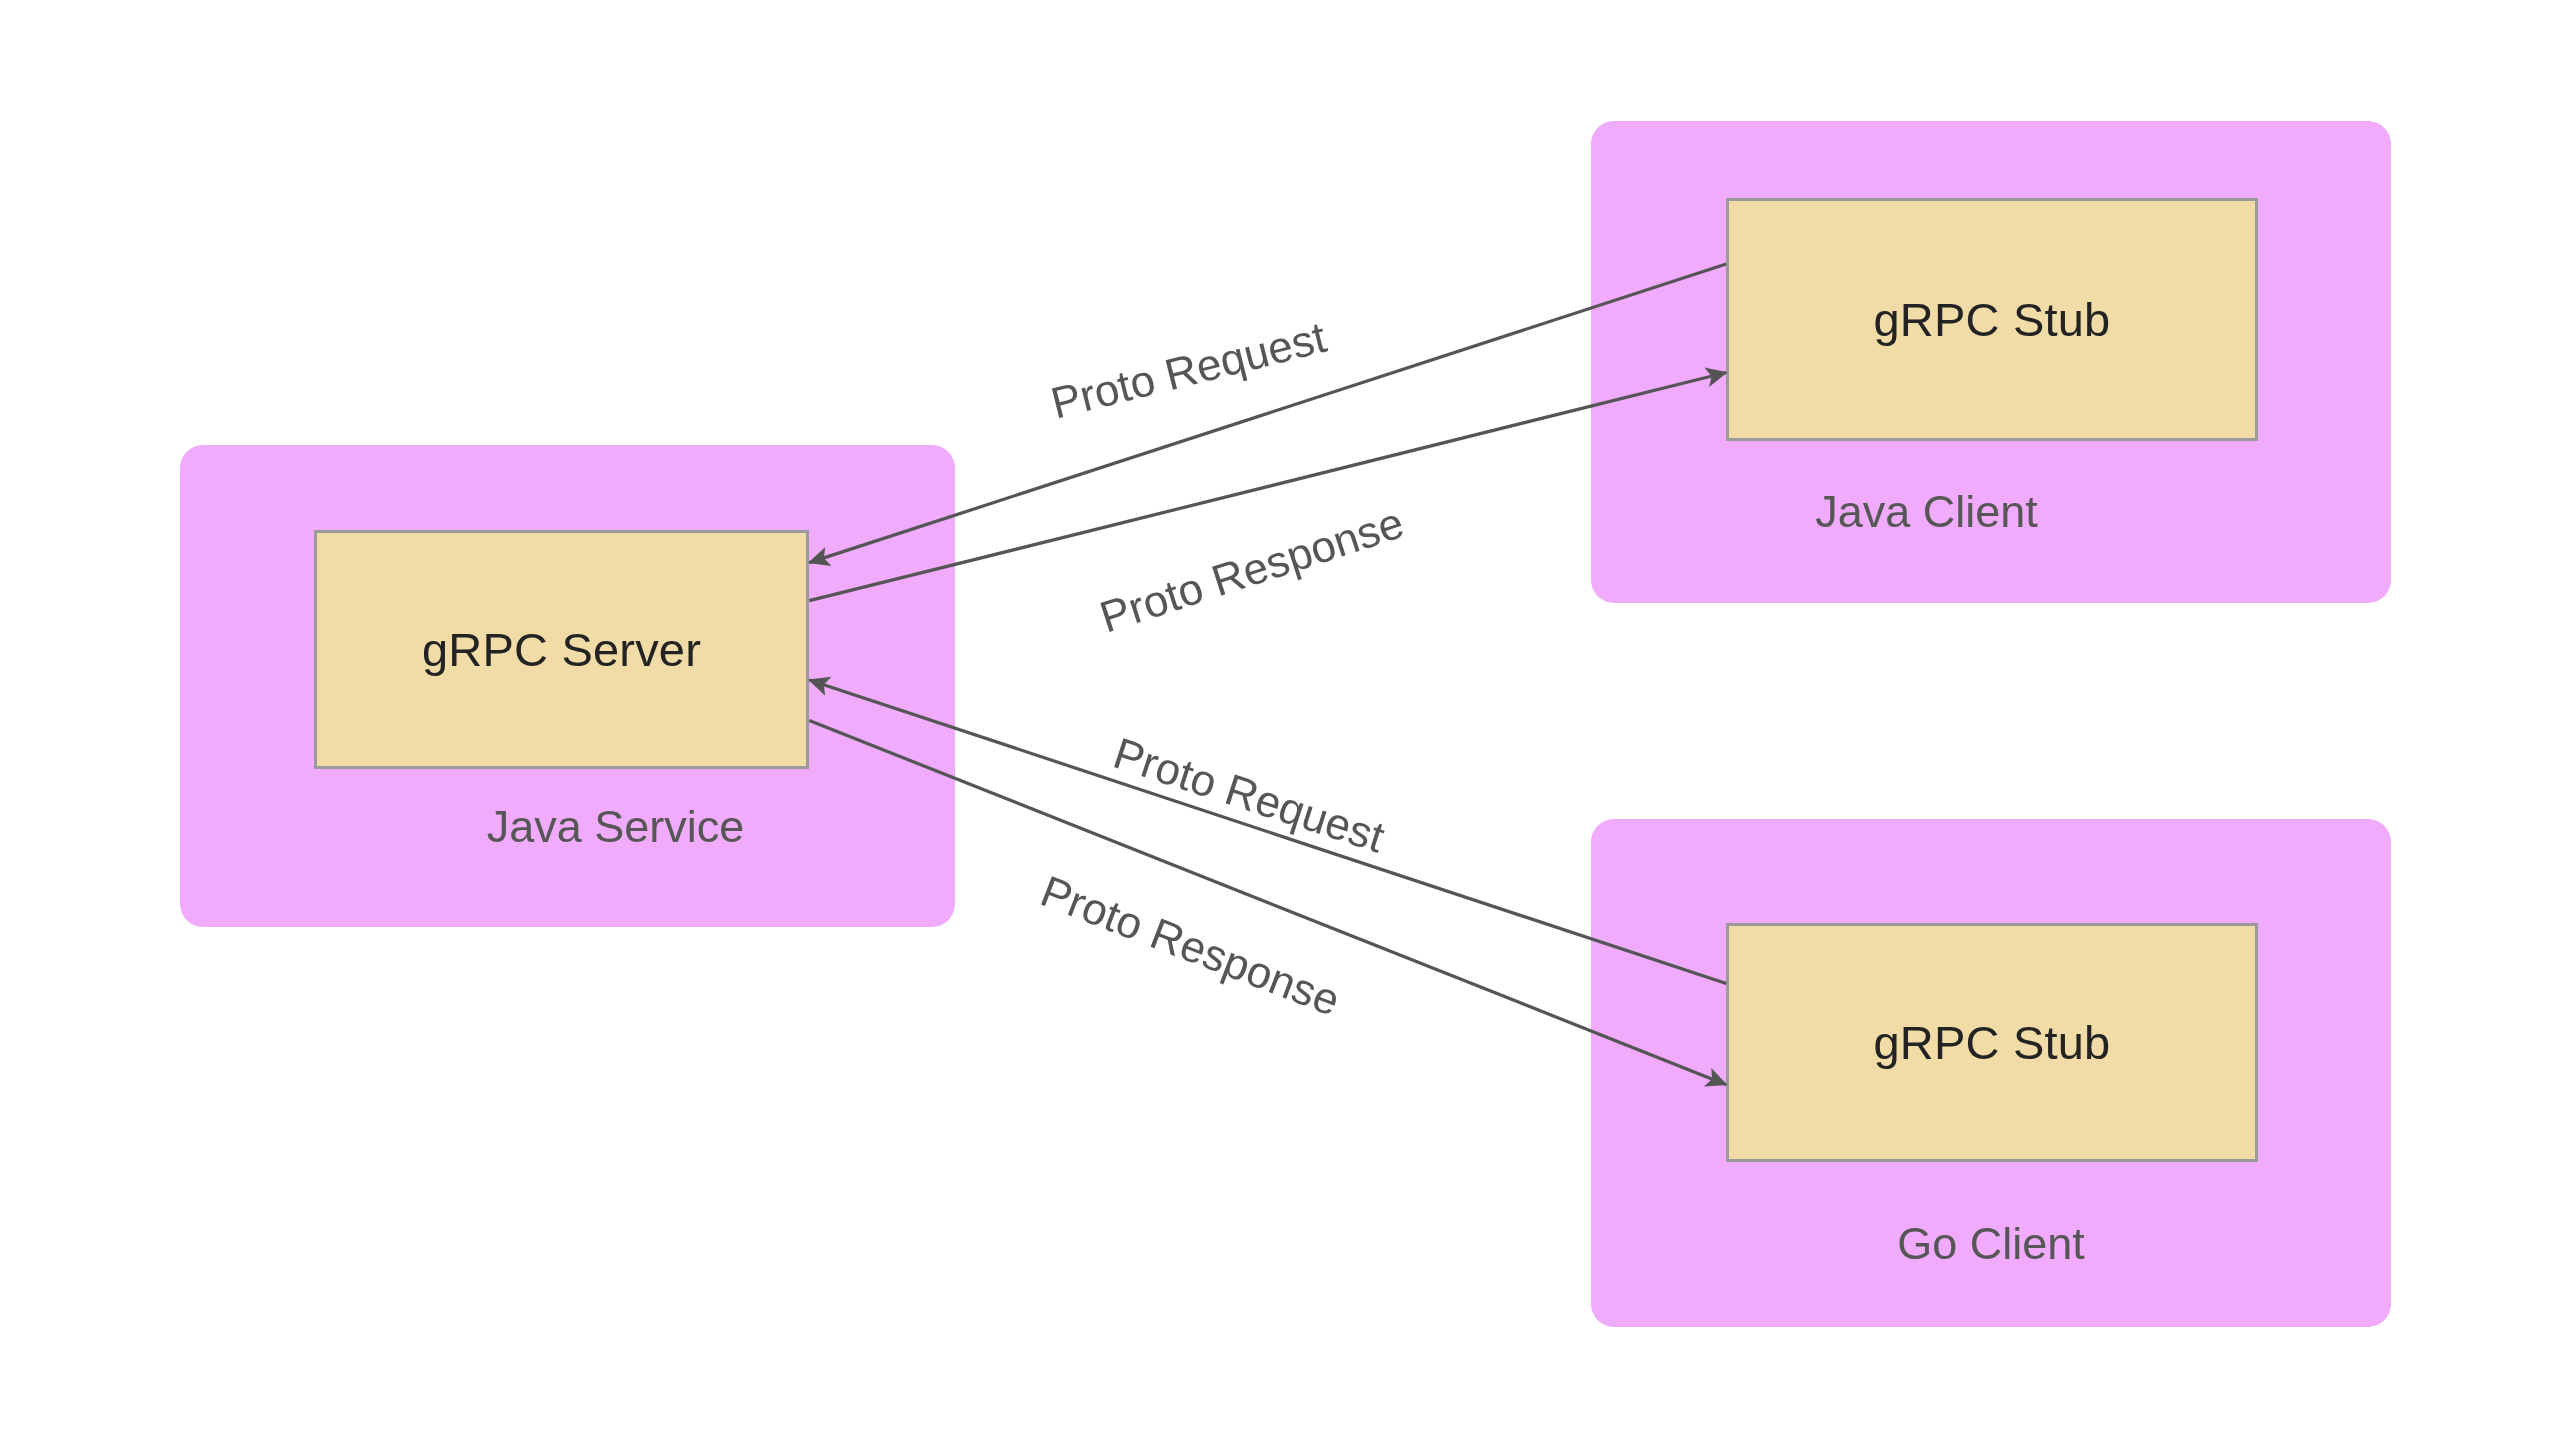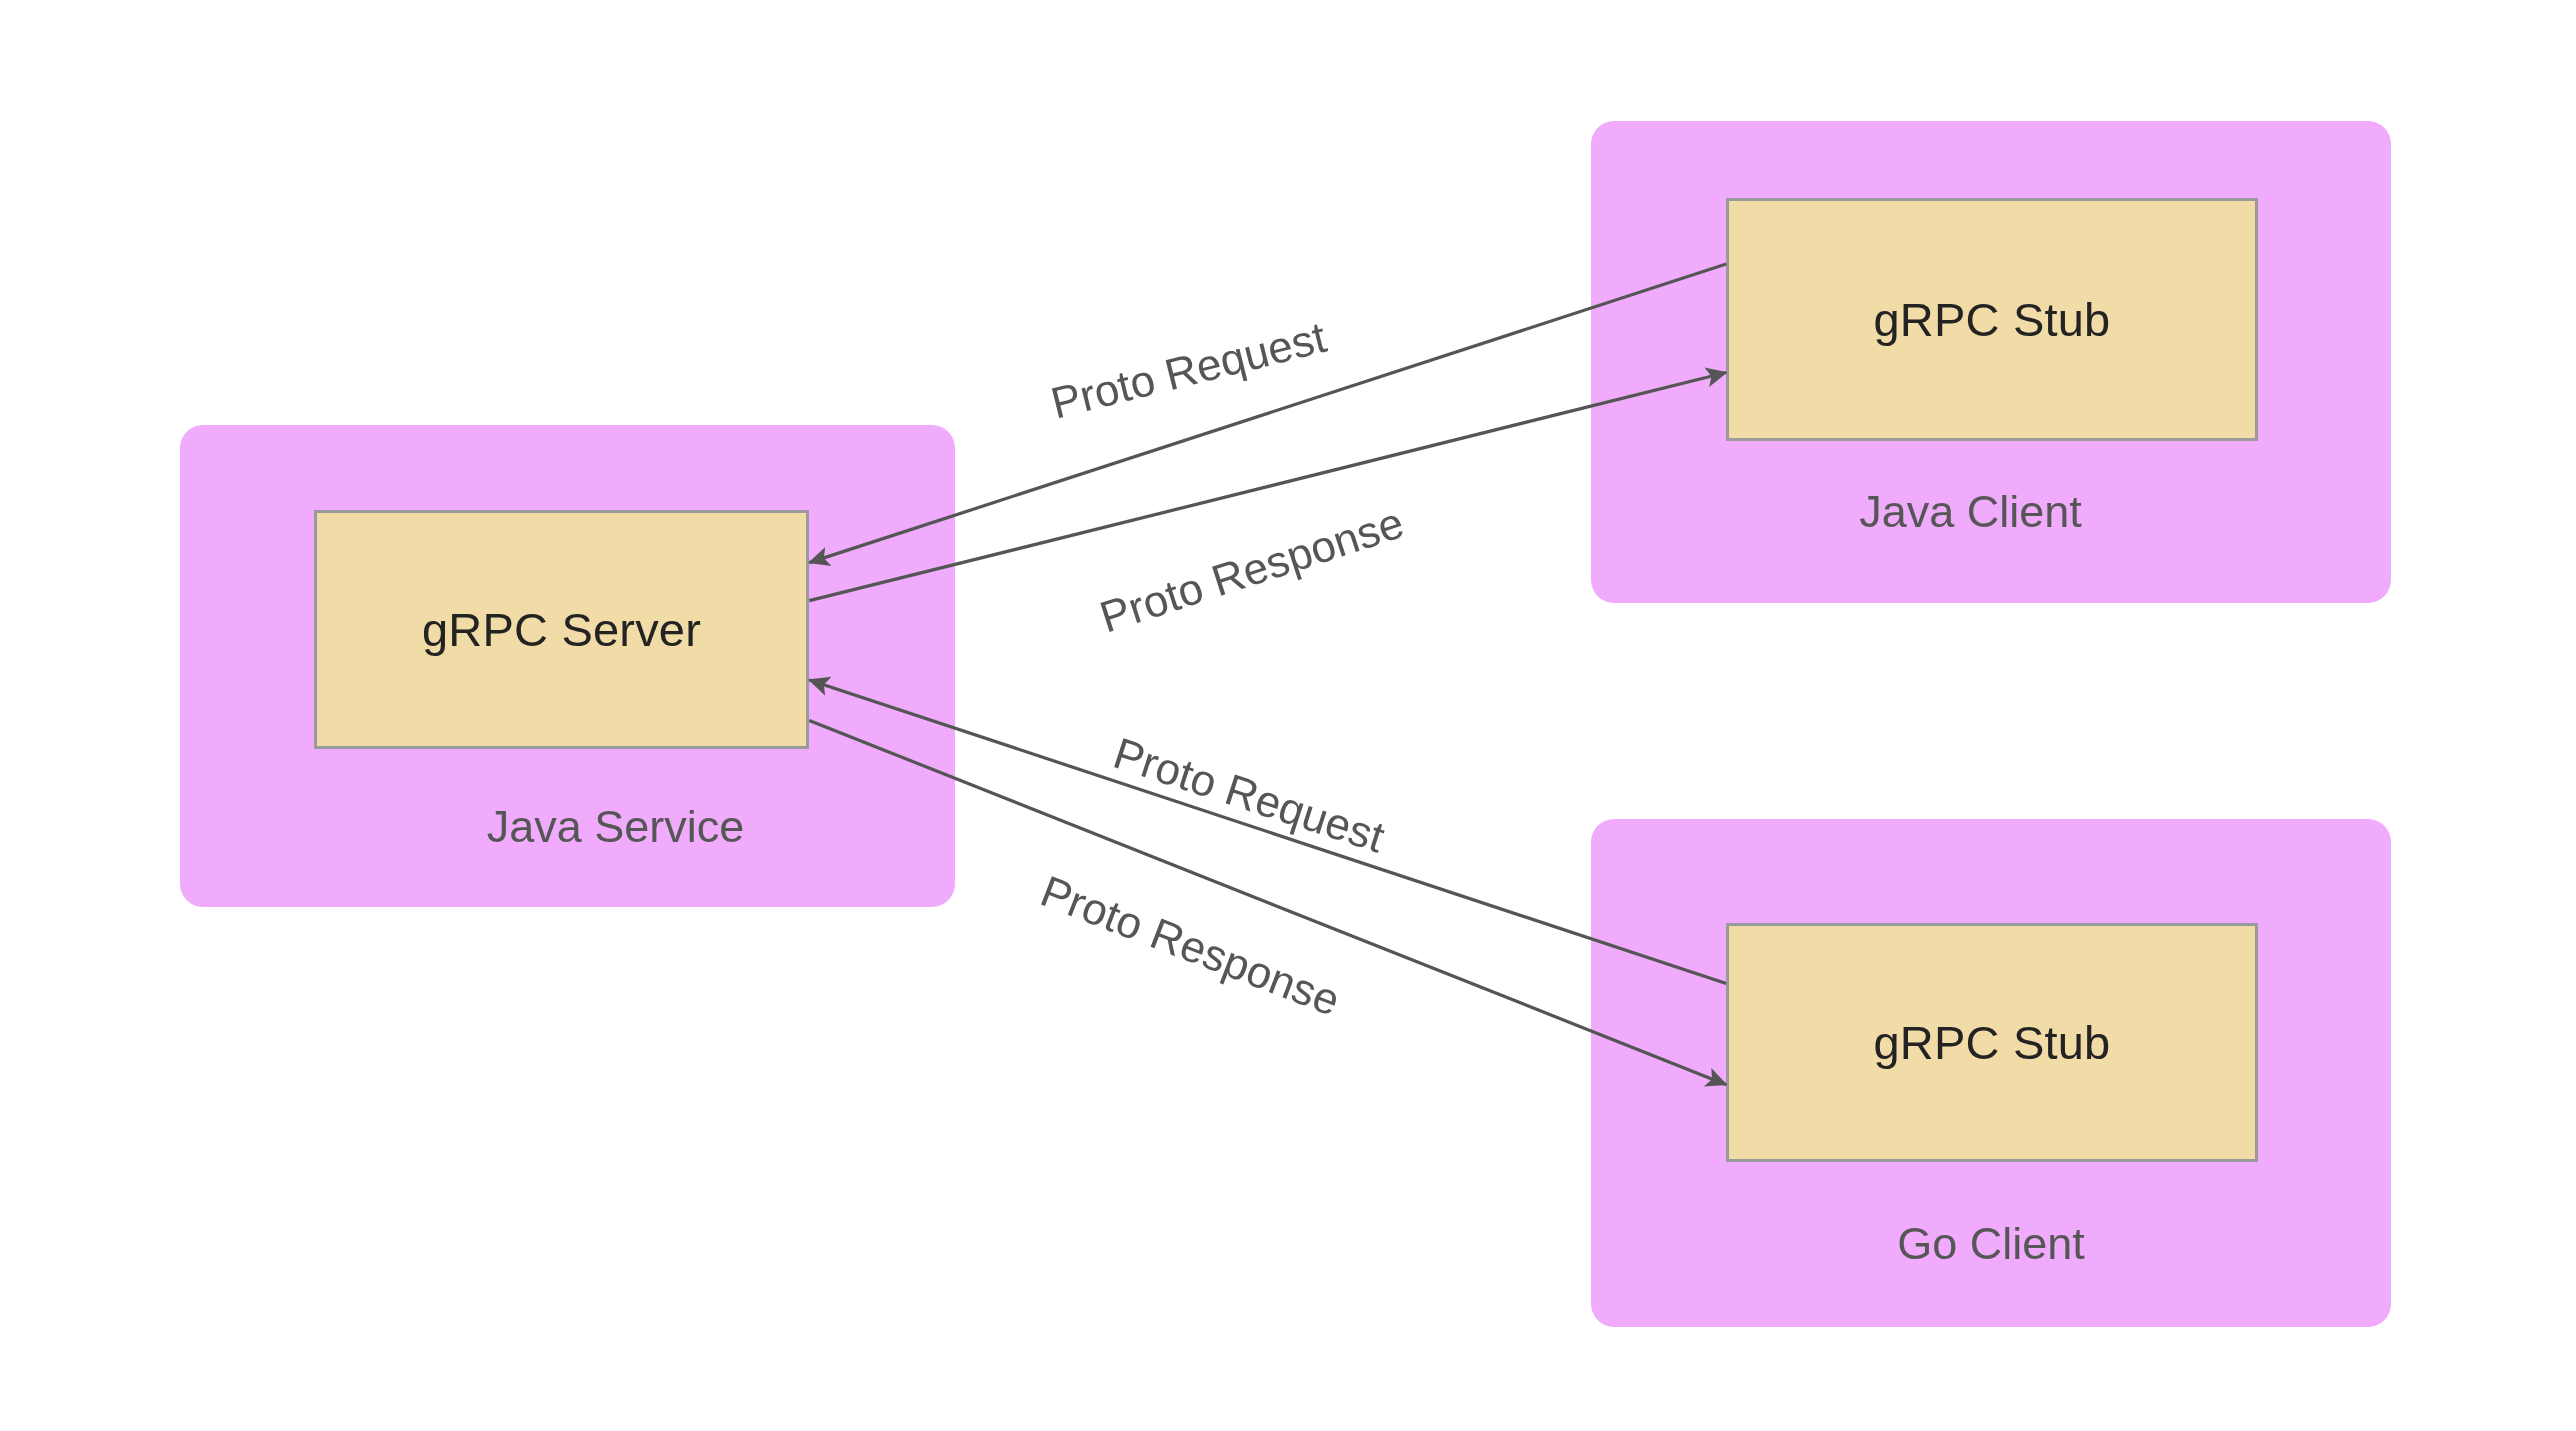--- a/index.html
+++ b/index.html
@@ -61,33 +61,33 @@
     color: #565656;
     white-space: nowrap;
     transform-origin: 0 0;
   }
 </style>
 </head>
 <body>
 
 <div id="canvas">
 
-  <div class="group-box" id="group-java-service" style="left: 180px; top: 425px; width: 775px; height: 482px;">
+  <div class="group-box" id="group-java-service" style="left: 180px; top: 445px; width: 775px; height: 482px;">
     <div class="node-box" id="node-grpc-server" style="left: 134px; top: 85px; width: 495px; height: 239px;">
       <span class="node-label">gRPC Server</span>
     </div>
   </div>
   <div class="group-label" id="label-java-service" style="left: 180px; width: 775px; top: 801px; padding-left: 48px;">Java Service</div>
 
   <div class="group-box" id="group-java-client" style="left: 1591px; top: 121px; width: 800px; height: 482px;">
     <div class="node-box" id="node-java-stub" style="left: 135px; top: 77px; width: 532px; height: 243px;">
       <span class="node-label">gRPC Stub</span>
     </div>
   </div>
-  <div class="group-label" id="label-java-client" style="left: 1591px; width: 671px; top: 486px; padding-left: 44px;">Java Client</div>
+  <div class="group-label" id="label-java-client" style="left: 1591px; width: 671px; top: 486px;">Java Client</div>
 
   <div class="group-box" id="group-go-client" style="left: 1591px; top: 819px; width: 800px; height: 508px;">
     <div class="node-box" id="node-go-stub" style="left: 135px; top: 104px; width: 532px; height: 239px;">
       <span class="node-label">gRPC Stub</span>
     </div>
   </div>
   <div class="group-label" id="label-go-client" style="left: 1591px; width: 800px; top: 1218px;">Go Client</div>
 
   <svg id="edge-layer" viewBox="0 0 3183 1769" xmlns="http://www.w3.org/2000/svg">
     <defs>

